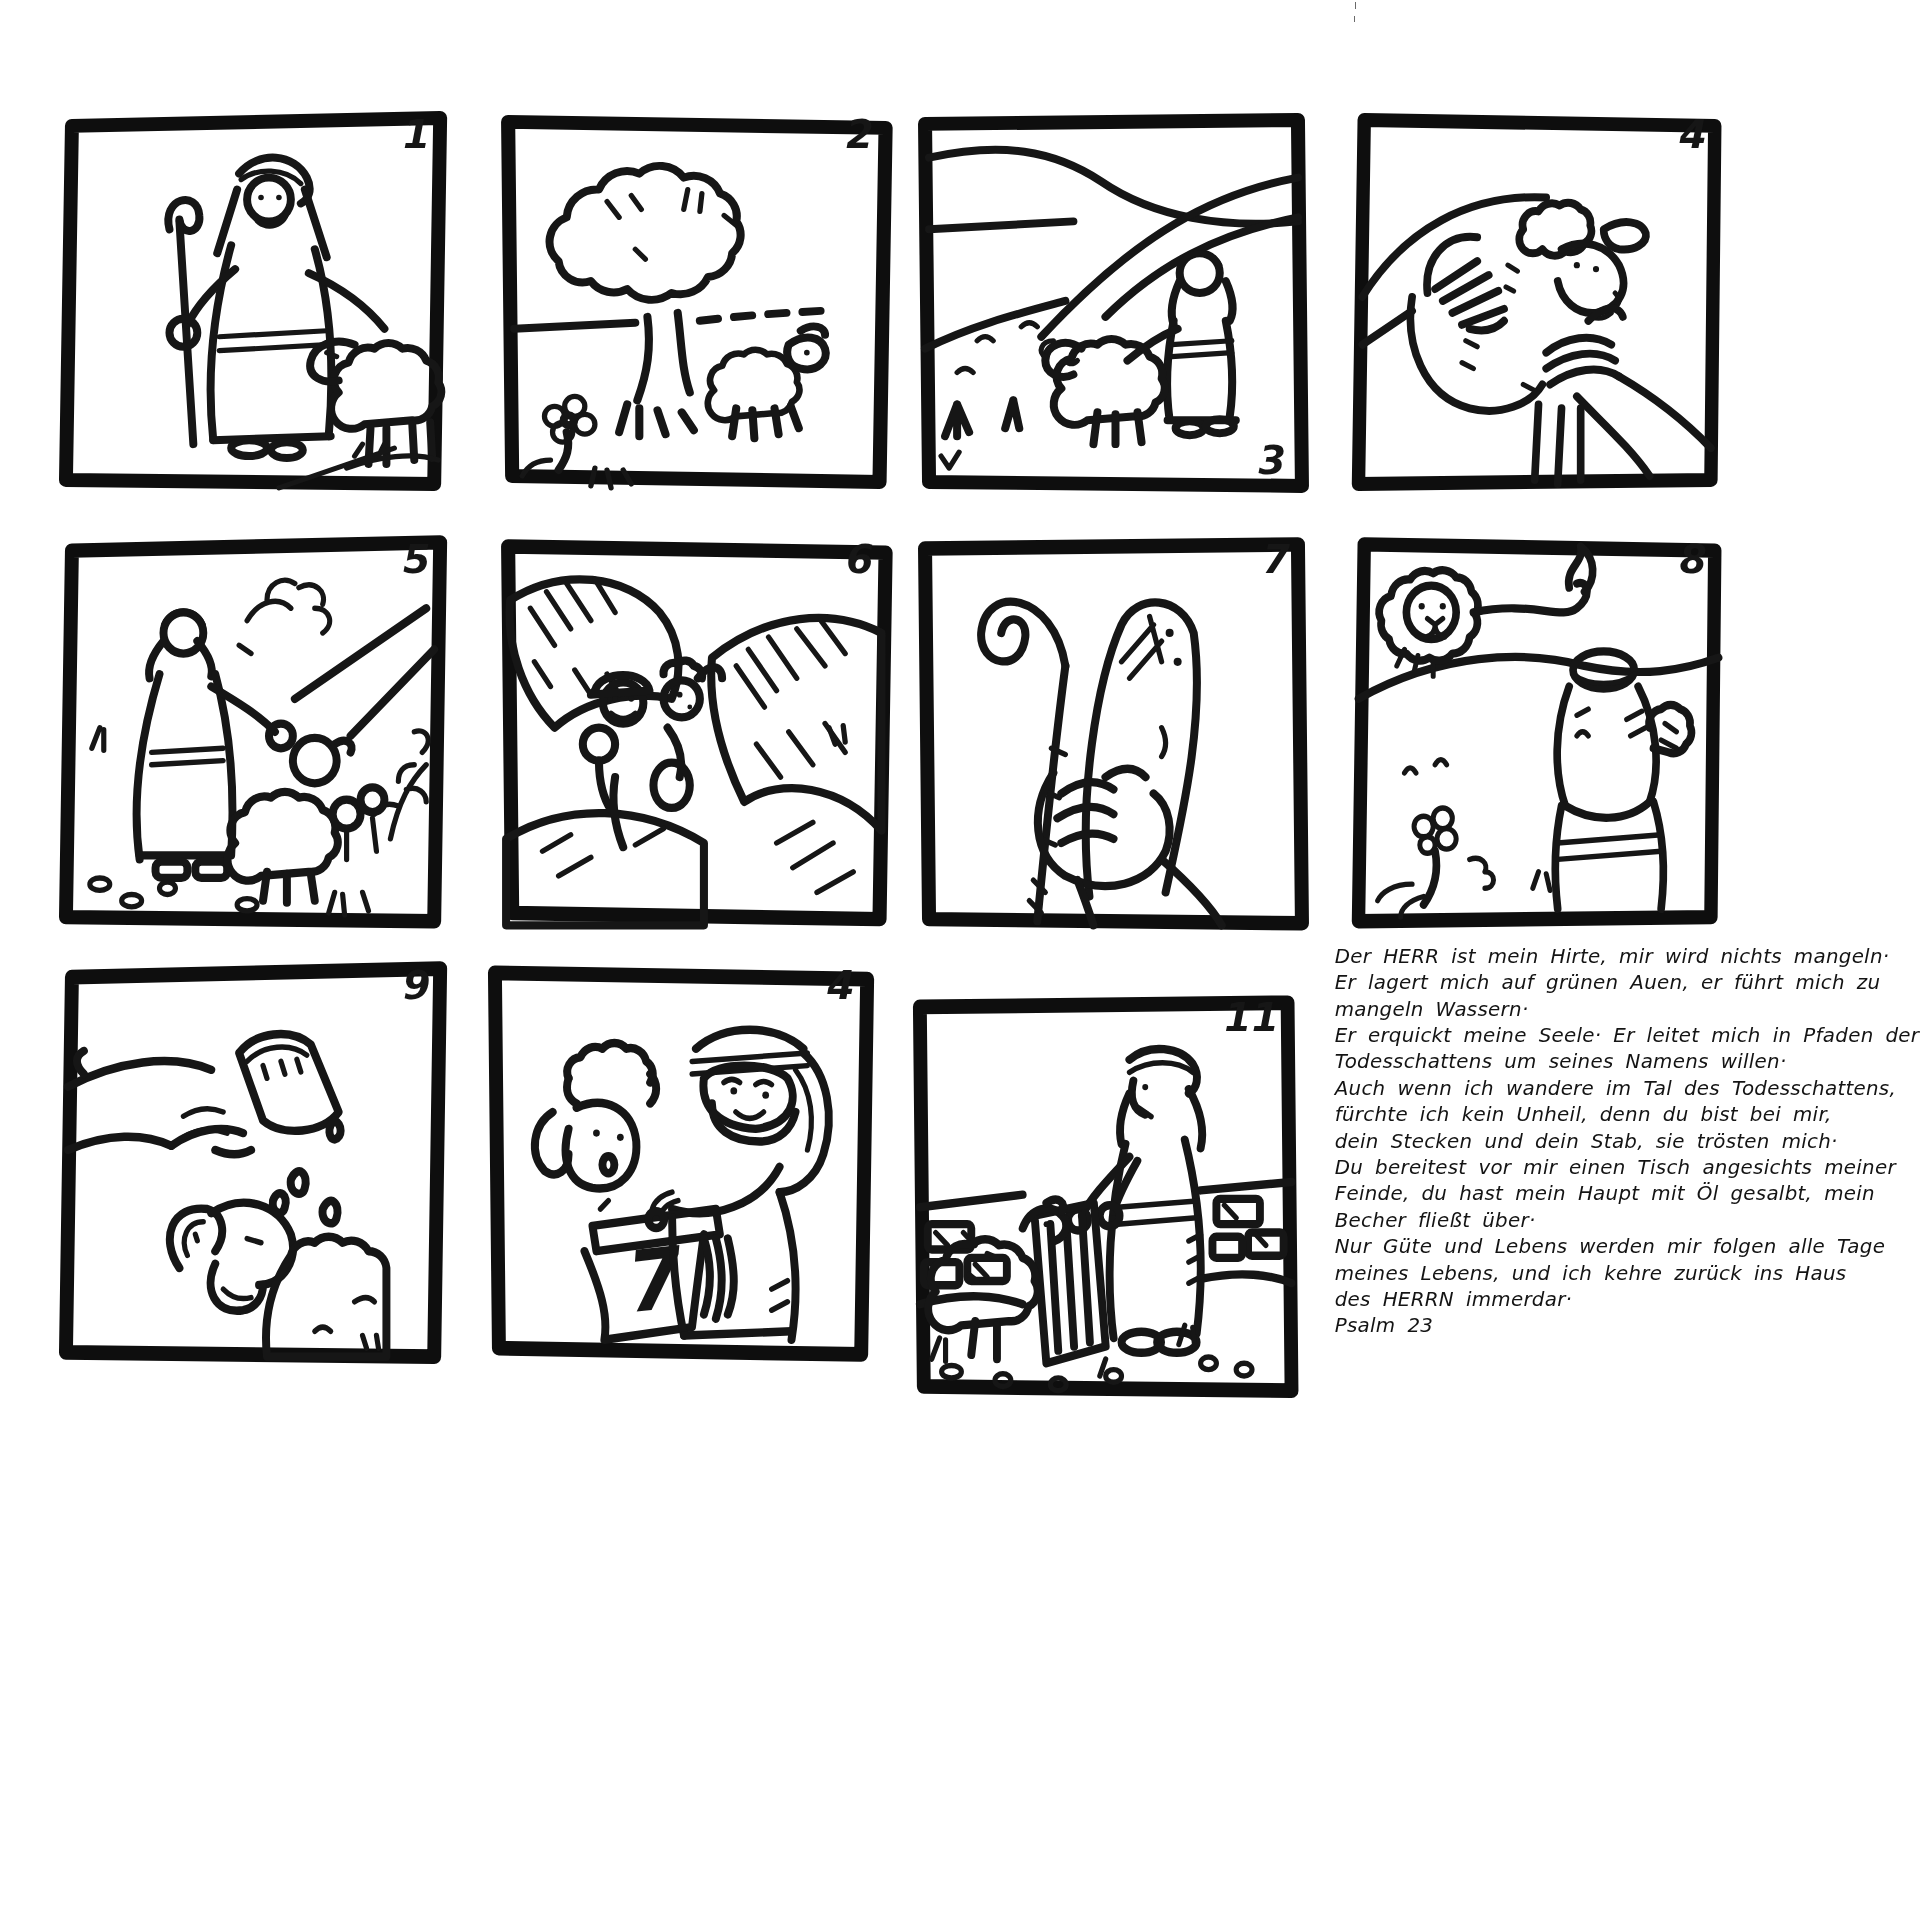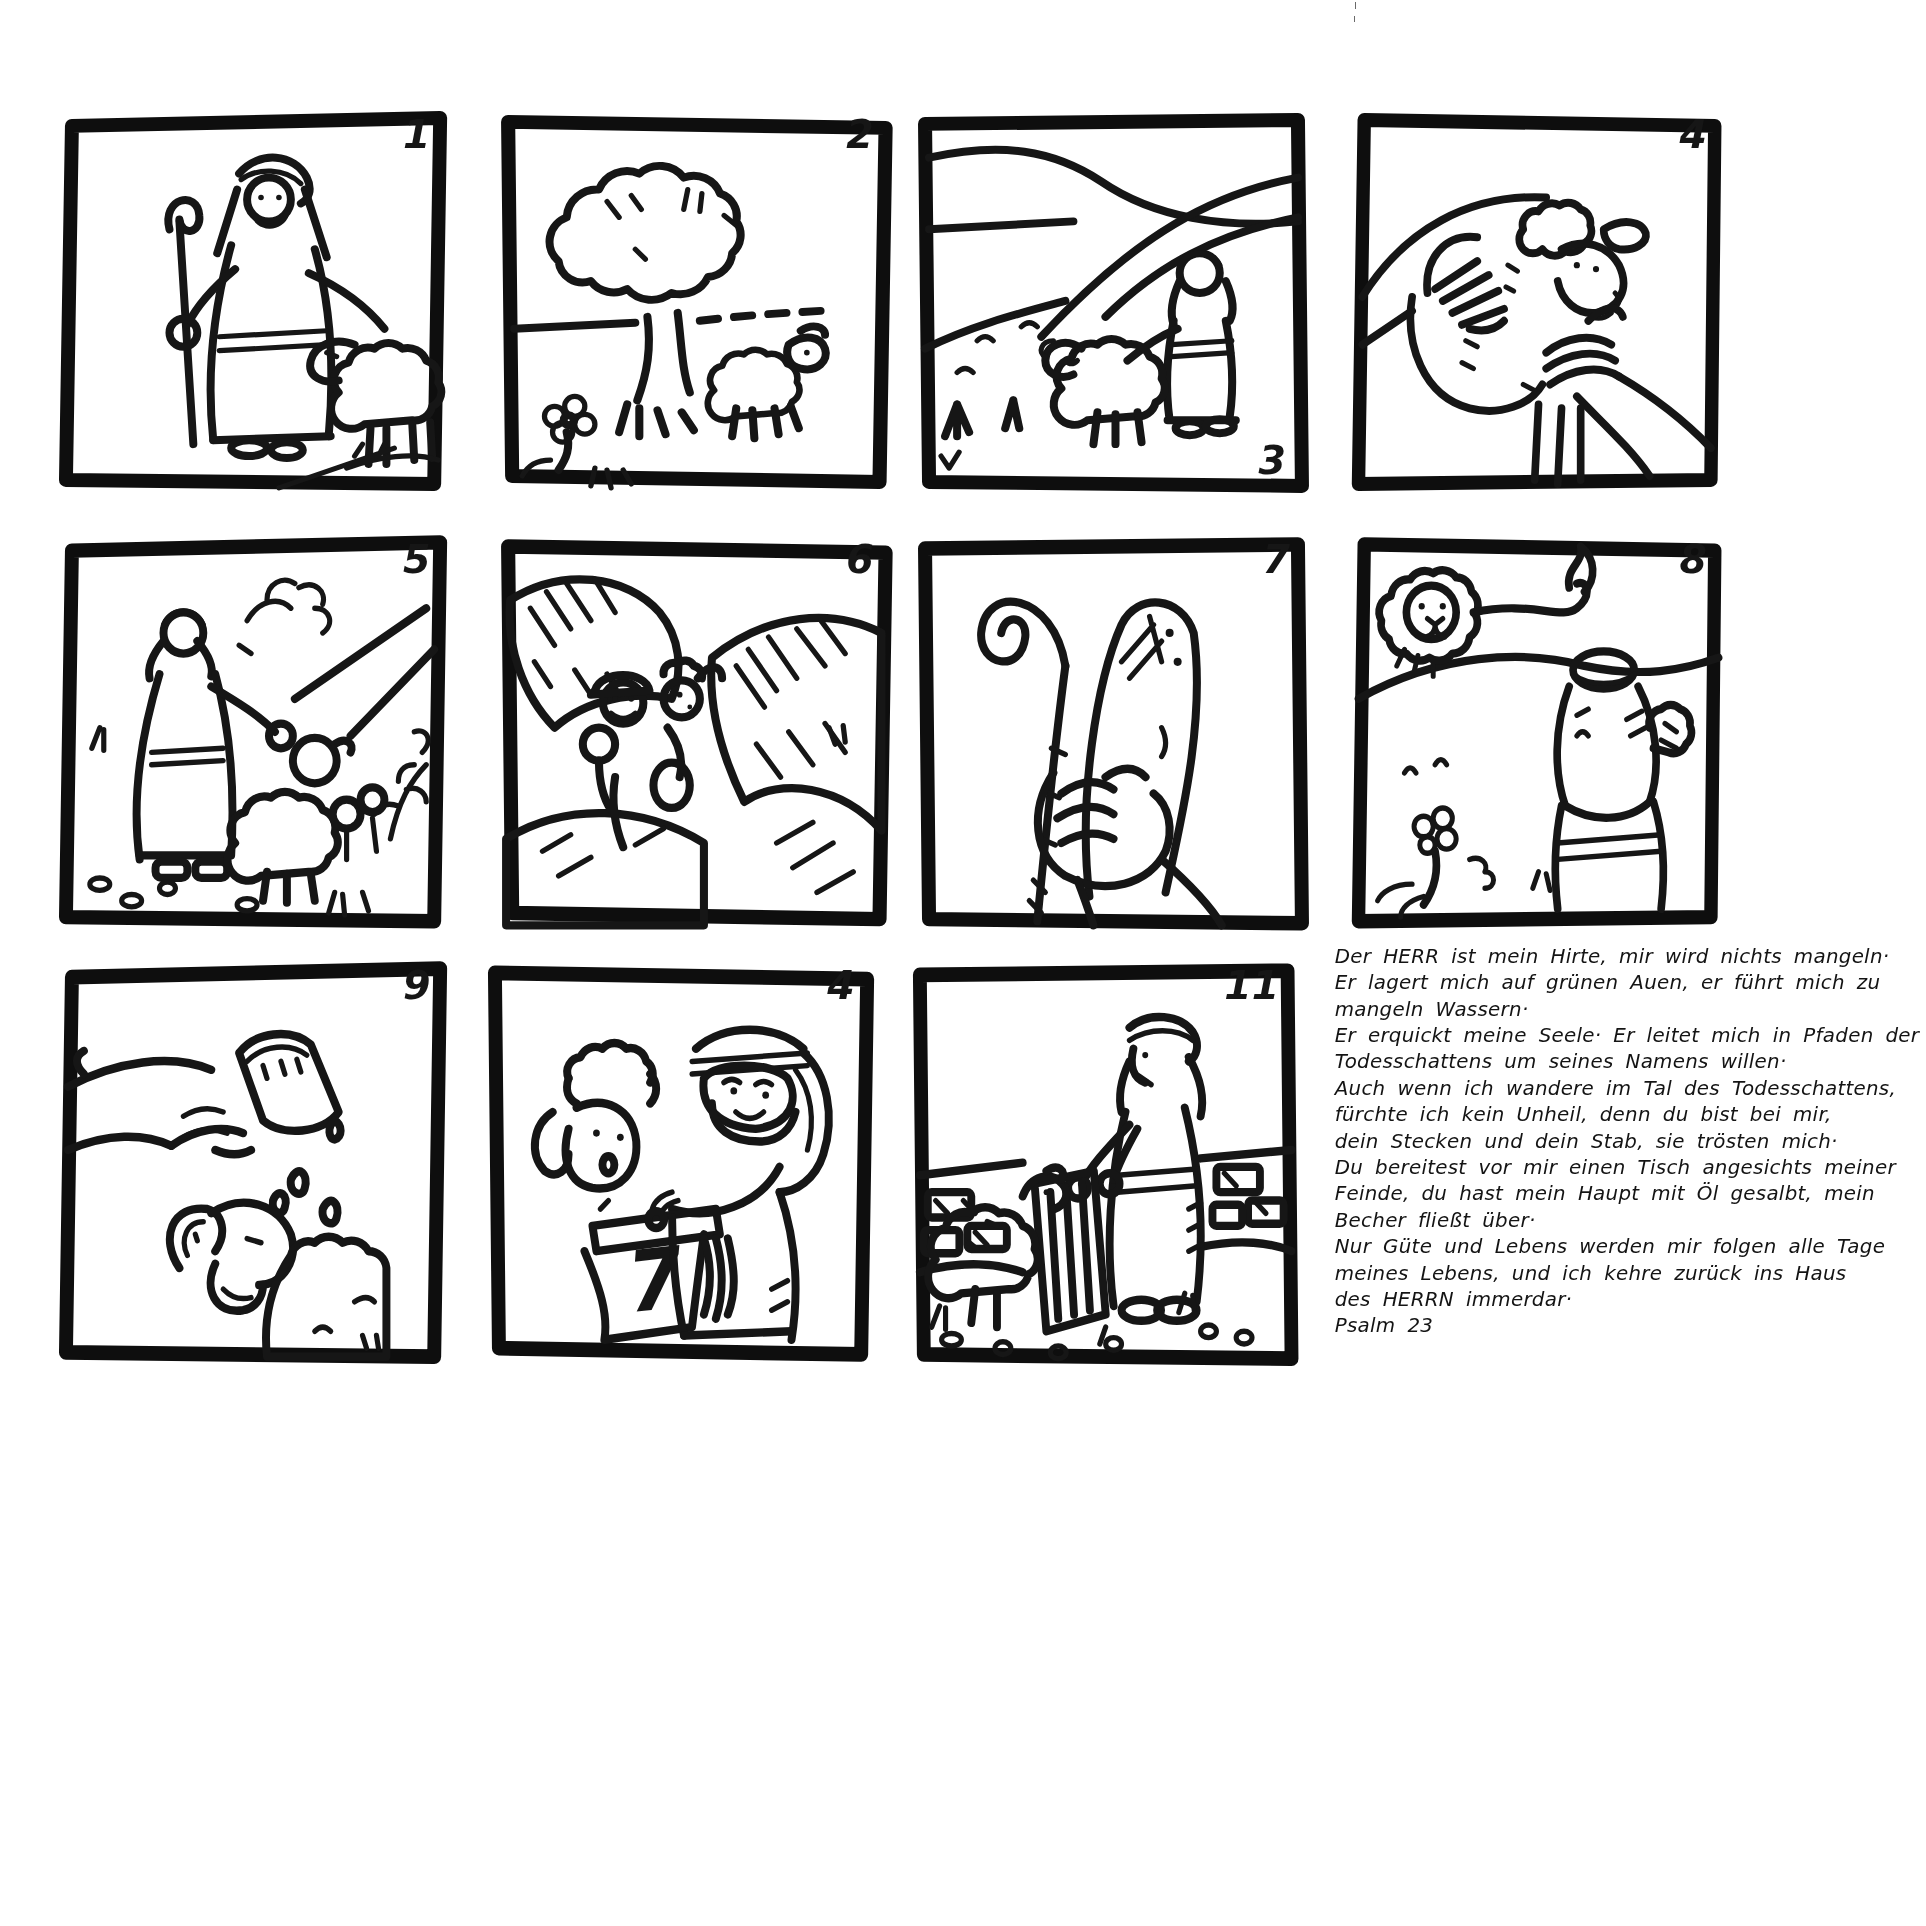--- a/index.html
+++ b/index.html
@@ -18,21 +18,21 @@
   .psalm{position:absolute;left:69.3%;top:67.4%;width:29%;font-style:italic;
          font-size:1.03vw;line-height:1.37vw;letter-spacing:0.015vw;word-spacing:0.28vw;
          color:#141414;white-space:nowrap;}
   .psalm div{min-height:1.37vw;}
   .artifact{position:absolute;background:#6a6a6a;}
   .a1{left:70.33%;top:0.12%;width:0.07%;height:0.55%;}
   .a2{left:70.30%;top:1.15%;width:0.07%;height:0.45%;}
   
   .r1{top:7.55%;height:27.84%;} .r2{top:37.84%;height:28.82%;} .r3{top:68.24%;height:29.51%;}
   .c1{left:2.92%;width:20.67%;} .c2{left:25.66%;width:20.96%;} .c3{left:47.41%;width:20.82%;}
-  .c4{left:69.93%;width:19.89%;} .c2b{left:24.95%;width:20.67%;} .c3b{left:47.12%;width:20.53%;}
+  .c4{left:69.93%;width:19.89%;} .c2b{left:24.95%;width:20.67%;} .c3b{left:47.12%;width:20.53%;margin-top:32px;}
 </style>
 </head>
 <body>
 
 <div class="page">
   <div class="artifact a1"></div>
   <div class="artifact a2"></div>
 
   <figure class="panel r1 c1">
     <svg class="art" viewBox="0 0 200 196" preserveAspectRatio="none">

